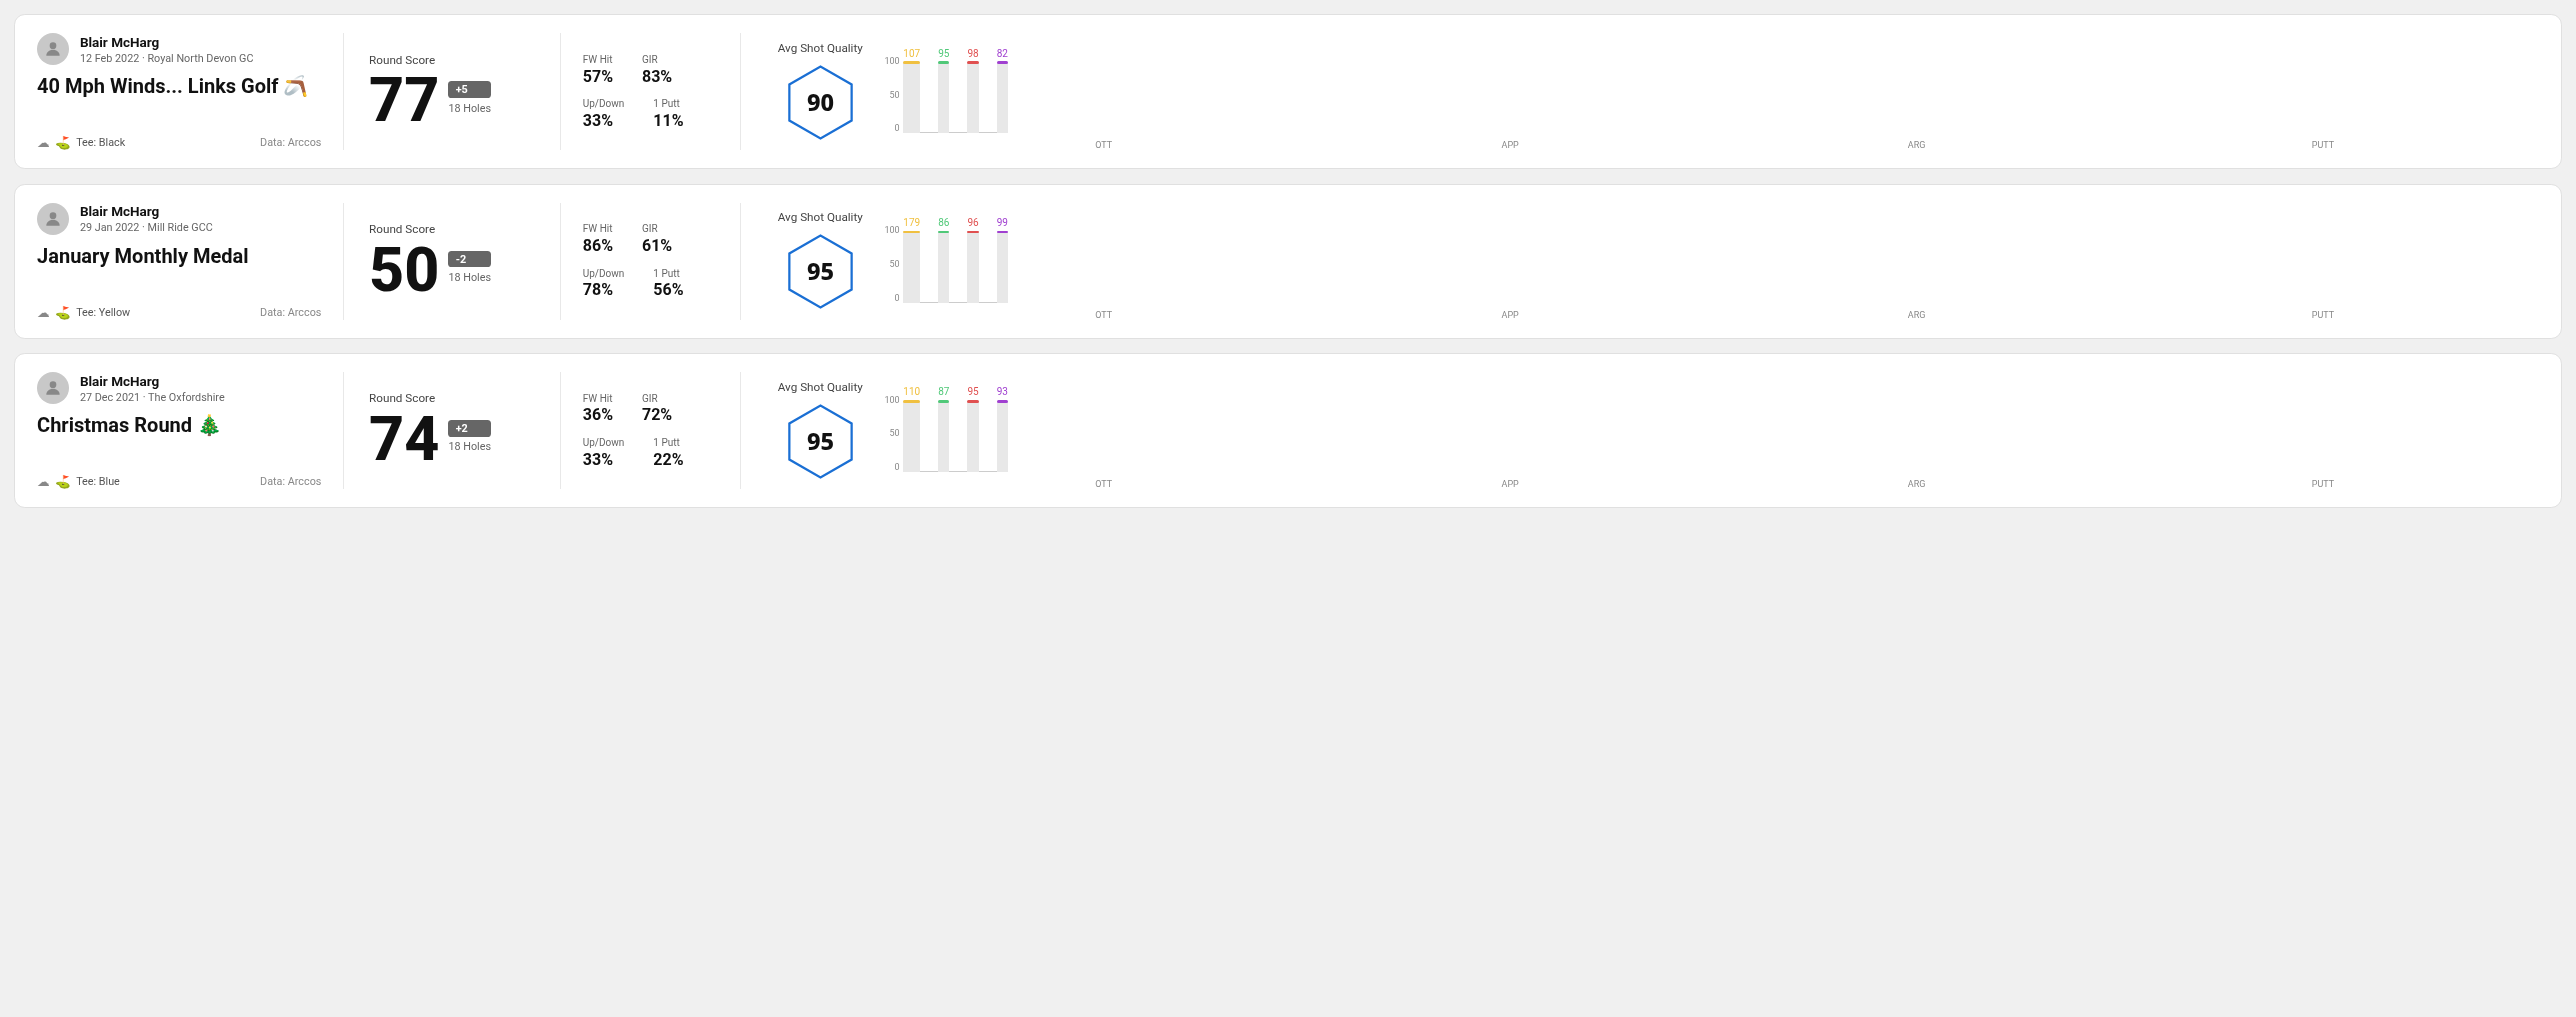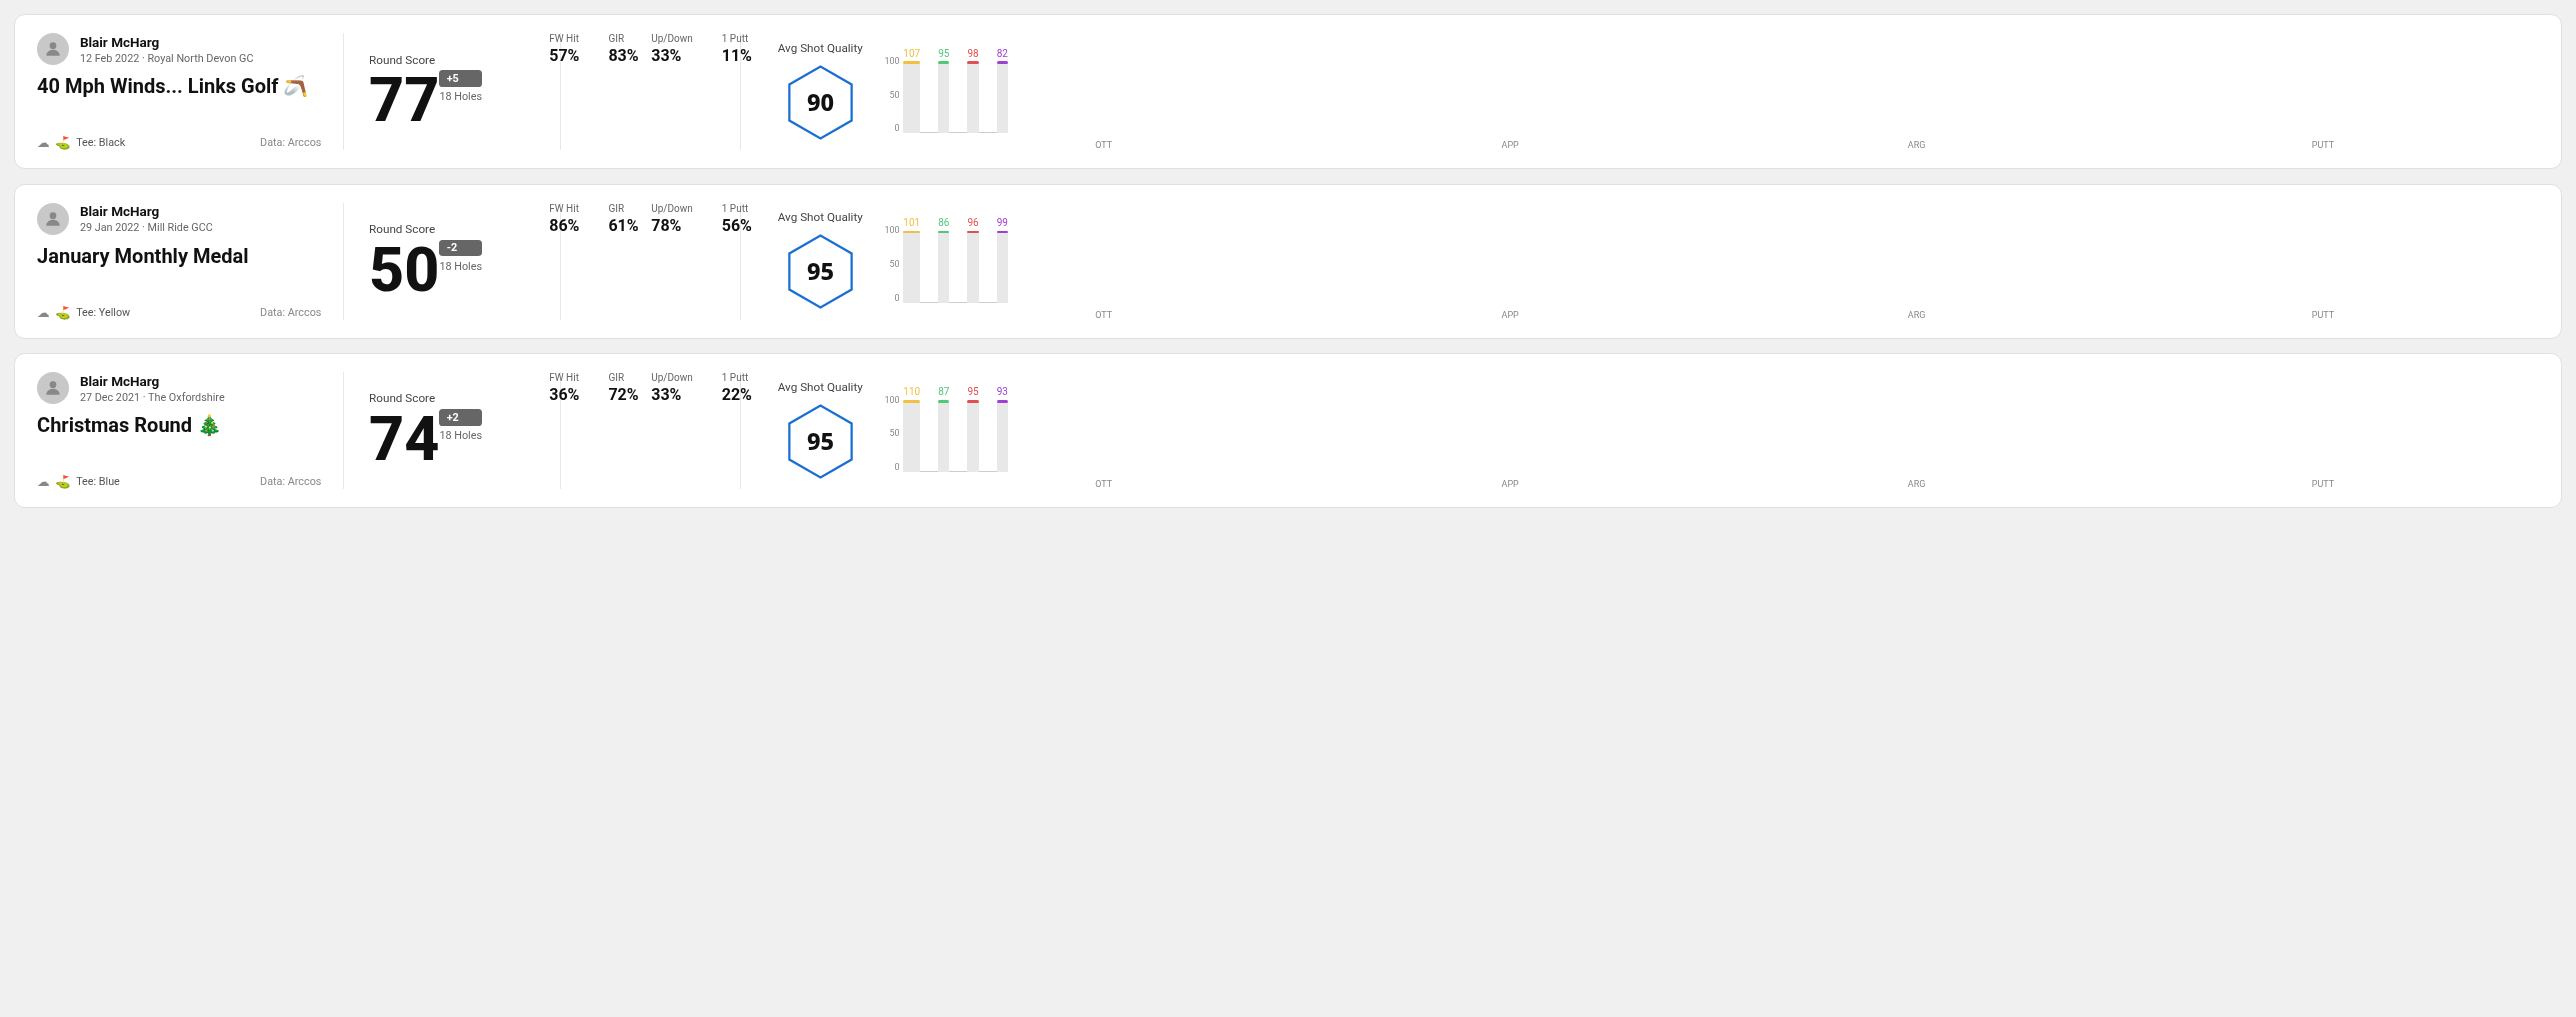--- a/index.html
+++ b/index.html
@@ -95,21 +95,22 @@
       flex-direction: column;
       justify-content: center;
     }
     .round-score-label {
       font-size: 11.7px;
       color: #444;
       margin-bottom: 3.6px;
     }
     .score-row {
       display: flex;
-      align-items: flex-start;
+      align-items: center;
+      gap: 9px;
     }
     .score-number {
       font-size: 61px;
       font-weight: 800;
       color: #111;
       line-height: 1;
     }
     .score-details {
       display: flex;
       flex-direction: column;
@@ -130,21 +131,21 @@
       font-size: 10.8px;
       color: #666;
     }
     .stats-section {
       width: 180px;
       min-width: 162px;
       flex-shrink: 0;
       padding: 0 21.7px;
       border-right: 0.9px solid #e8e8e8;
       display: flex;
-      flex-direction: row;
+      flex-direction: column;
       justify-content: center;
       gap: 12.6px;
     }
     .stats-row {
       display: flex;
       gap: 29px;
     }
     .stat-item {
       display: flex;
       flex-direction: column;
@@ -477,21 +478,21 @@
       <div style="display:flex;align-items:flex-end;flex:1">
         <div class="y-axis-labels">
           <span class="y-label">100</span>
           <span class="y-label">50</span>
           <span class="y-label">0</span>
         </div>
         <div class="chart-wrapper">
           <div class="chart-area">
 
       <div class="bar-col">
-        <span class="bar-value-label" style="color:#f0c040">101</span>
+        <span class="bar-value-label" style="color:#f0c040">179</span>
         <div class="bar-bg">
           <div class="bar-indicator" style="background:#f0c040"></div>
         </div>
       </div>
 
       <div class="bar-col">
         <span class="bar-value-label" style="color:#50c878">86</span>
         <div class="bar-bg">
           <div class="bar-indicator" style="background:#50c878"></div>
         </div>

